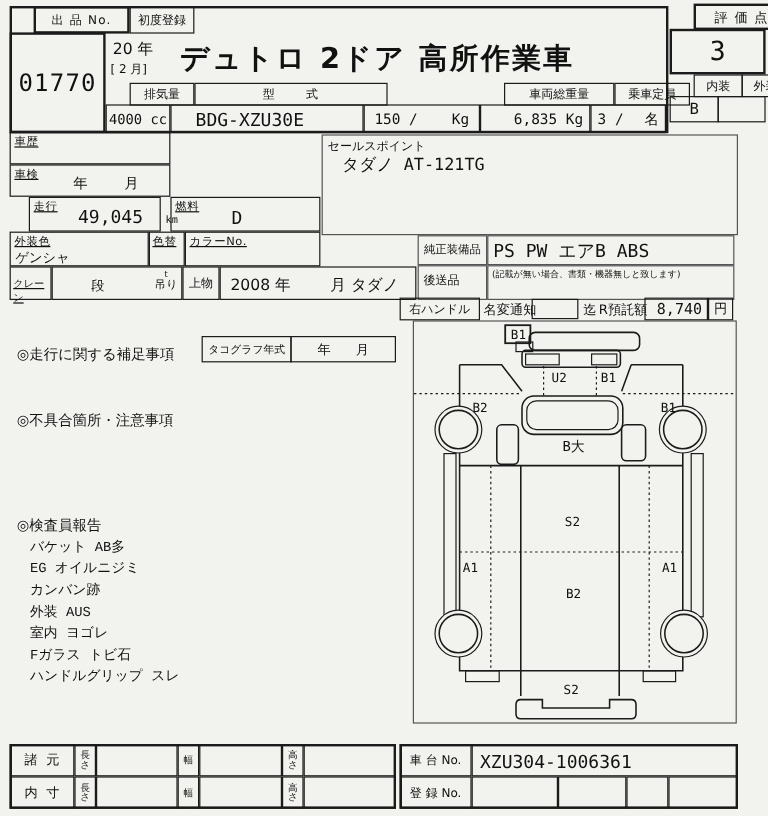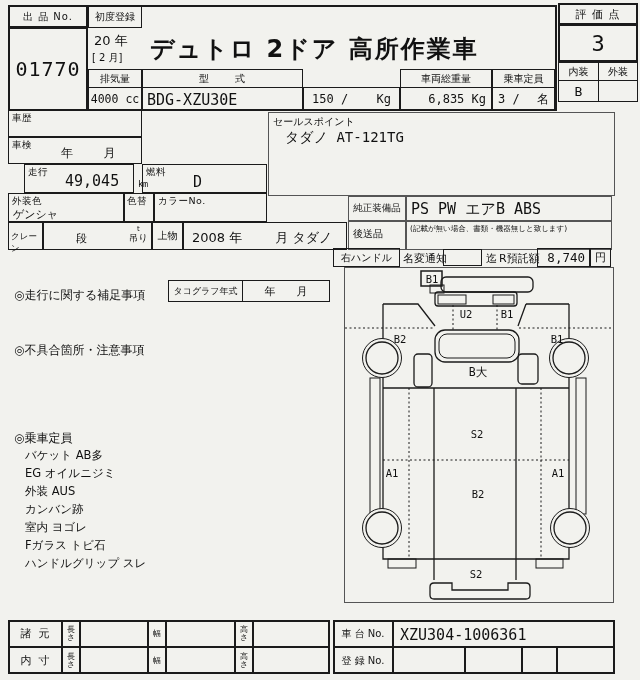--- a/index.html
+++ b/index.html
@@ -5,29 +5,29 @@
   html,body{margin:0;padding:0;background:#e8e8e4;}
   #sheet{
     position:relative;width:640px;height:680px;background:#f2f2ee;
     font-family:"DejaVu Sans","Liberation Sans",sans-serif;color:#111;
     overflow:hidden;
   }
   .b{position:absolute;box-sizing:border-box;border:1px solid #1b1b1b;background:transparent;}
   .b2{border-width:2px;}
   .bg{border-color:#555;}
   .nb{position:absolute;box-sizing:border-box;}
-  .hd{display:flex;align-items:center;justify-content:center;font-size:10px;letter-spacing:1px;}
+  .hd{display:flex;align-items:center;justify-content:center;font-size:10px;letter-spacing:1px;margin-left:20px;}
   .ctr{display:flex;align-items:center;justify-content:center;}
   .pre{white-space:pre;}
   .mono{font-family:"DejaVu Sans Mono","Liberation Mono",monospace;}
-  .cl{position:absolute;top:1px;left:3px;font-size:9.5px;letter-spacing:0.5px;}
+  .cl{position:absolute;top:1px;left:3px;font-size:9.5px;letter-spacing:0.5px;text-decoration:underline;}
   .cv{position:absolute;font-size:15px;}
   .stack{position:absolute;display:flex;flex-direction:column;align-items:center;line-height:1;}
   .wrap2{width:12px;font-size:8px;line-height:8px;word-break:break-all;text-align:center;}
-  .itemline{height:18px;font-size:11.5px;white-space:pre;}
+  .itemline{height:18px;font-size:11.5px;white-space:pre;font-family:Liberation Mono, monospace;}
   svg text{font-family:"DejaVu Sans Mono","DejaVu Sans",monospace;fill:#111;}
 </style>
 </head>
 <body>
 
 <div id="sheet">
 
   <div class="b b2" style="left:8px;top:5px;width:549px;height:106px"></div>
 
   <div class="b b2 hd" style="left:8px;top:5px;width:80px;height:23px">出 品 No.</div>
@@ -41,21 +41,21 @@
 
   <div class="nb" style="left:142px;top:27px;width:415px;height:42px">
     <span style="position:absolute;left:8px;top:6px;font-size:24px;font-weight:bold;letter-spacing:2px;white-space:pre">デュトロ 2ドア 高所作業車</span>
   </div>
 
   <div class="b hd" style="left:88px;top:69px;width:54px;height:19px;letter-spacing:0">排気量</div>
   <div class="b ctr mono" style="left:88px;top:87px;width:54px;height:24px;font-size:11.5px">4000 cc</div>
 
   <div class="b hd pre" style="left:142px;top:69px;width:161px;height:19px">型      式</div>
   <div class="b mono" style="left:142px;top:87px;width:161px;height:24px">
-    <span style="position:absolute;left:4px;top:3px;font-size:15px">BDG-XZU30E</span>
+    <span style="position:absolute;left:20px;top:3px;font-size:15px">BDG-XZU30E</span>
   </div>
 
   <div class="b mono" style="left:303px;top:87px;width:97px;height:24px;display:flex;align-items:center;justify-content:space-between;padding:0 8px 0 8px;font-size:12px">
     <span>150 /</span>
     <span>Kg</span>
   </div>
 
   <div class="b hd" style="left:400px;top:69px;width:92px;height:19px;letter-spacing:0">車両総重量</div>
   <div class="b mono" style="left:400px;top:87px;width:92px;height:24px;display:flex;align-items:center;justify-content:flex-end;padding-right:5px;font-size:12px">6,835 Kg</div>
 
@@ -139,26 +139,26 @@
   <span class="nb" style="left:499px;top:251px;font-size:11px">R預託額</span>
   <div class="b mono" style="left:537px;top:248px;width:53px;height:19px;display:flex;align-items:center;justify-content:flex-end;padding-right:4px;font-size:12.5px">8,740</div>
   <div class="b ctr" style="left:590px;top:248px;width:21px;height:19px;font-size:11px">円</div>
 
   <span class="nb" style="left:14px;top:287px;font-size:12px">◎走行に関する補足事項</span>
   <div class="b ctr" style="left:168px;top:280px;width:75px;height:22px;font-size:9px">タコグラフ年式</div>
   <div class="b ctr pre" style="left:242px;top:280px;width:88px;height:22px;font-size:11px">年      月</div>
 
   <span class="nb" style="left:14px;top:342px;font-size:12px">◎不具合箇所・注意事項</span>
 
-  <span class="nb" style="left:14px;top:430px;font-size:12px">◎乗車定員</span>
+  <span class="nb" style="left:14px;top:430px;font-size:12px">◎検査員報告</span>
   <div class="nb" style="left:25px;top:448px;width:200px">
     <div class="itemline">バケット AB多</div>
     <div class="itemline">EG オイルニジミ</div>
+    <div class="itemline">カンバン跡</div>
     <div class="itemline">外装 AUS</div>
-    <div class="itemline">カンバン跡</div>
     <div class="itemline">室内 ヨゴレ</div>
     <div class="itemline">Fガラス トビ石</div>
     <div class="itemline">ハンドルグリップ スレ</div>
   </div>
 
   <div class="b bg" style="left:344px;top:267px;width:270px;height:336px">
     <svg width="268" height="334" viewBox="0 0 268 334">
       <g fill="none" stroke="#1b1b1b" stroke-width="1.3">
 
         <path d="M0,60 H90 M174,60 H268" stroke-dasharray="2,2.5" stroke-width="1"></path>

